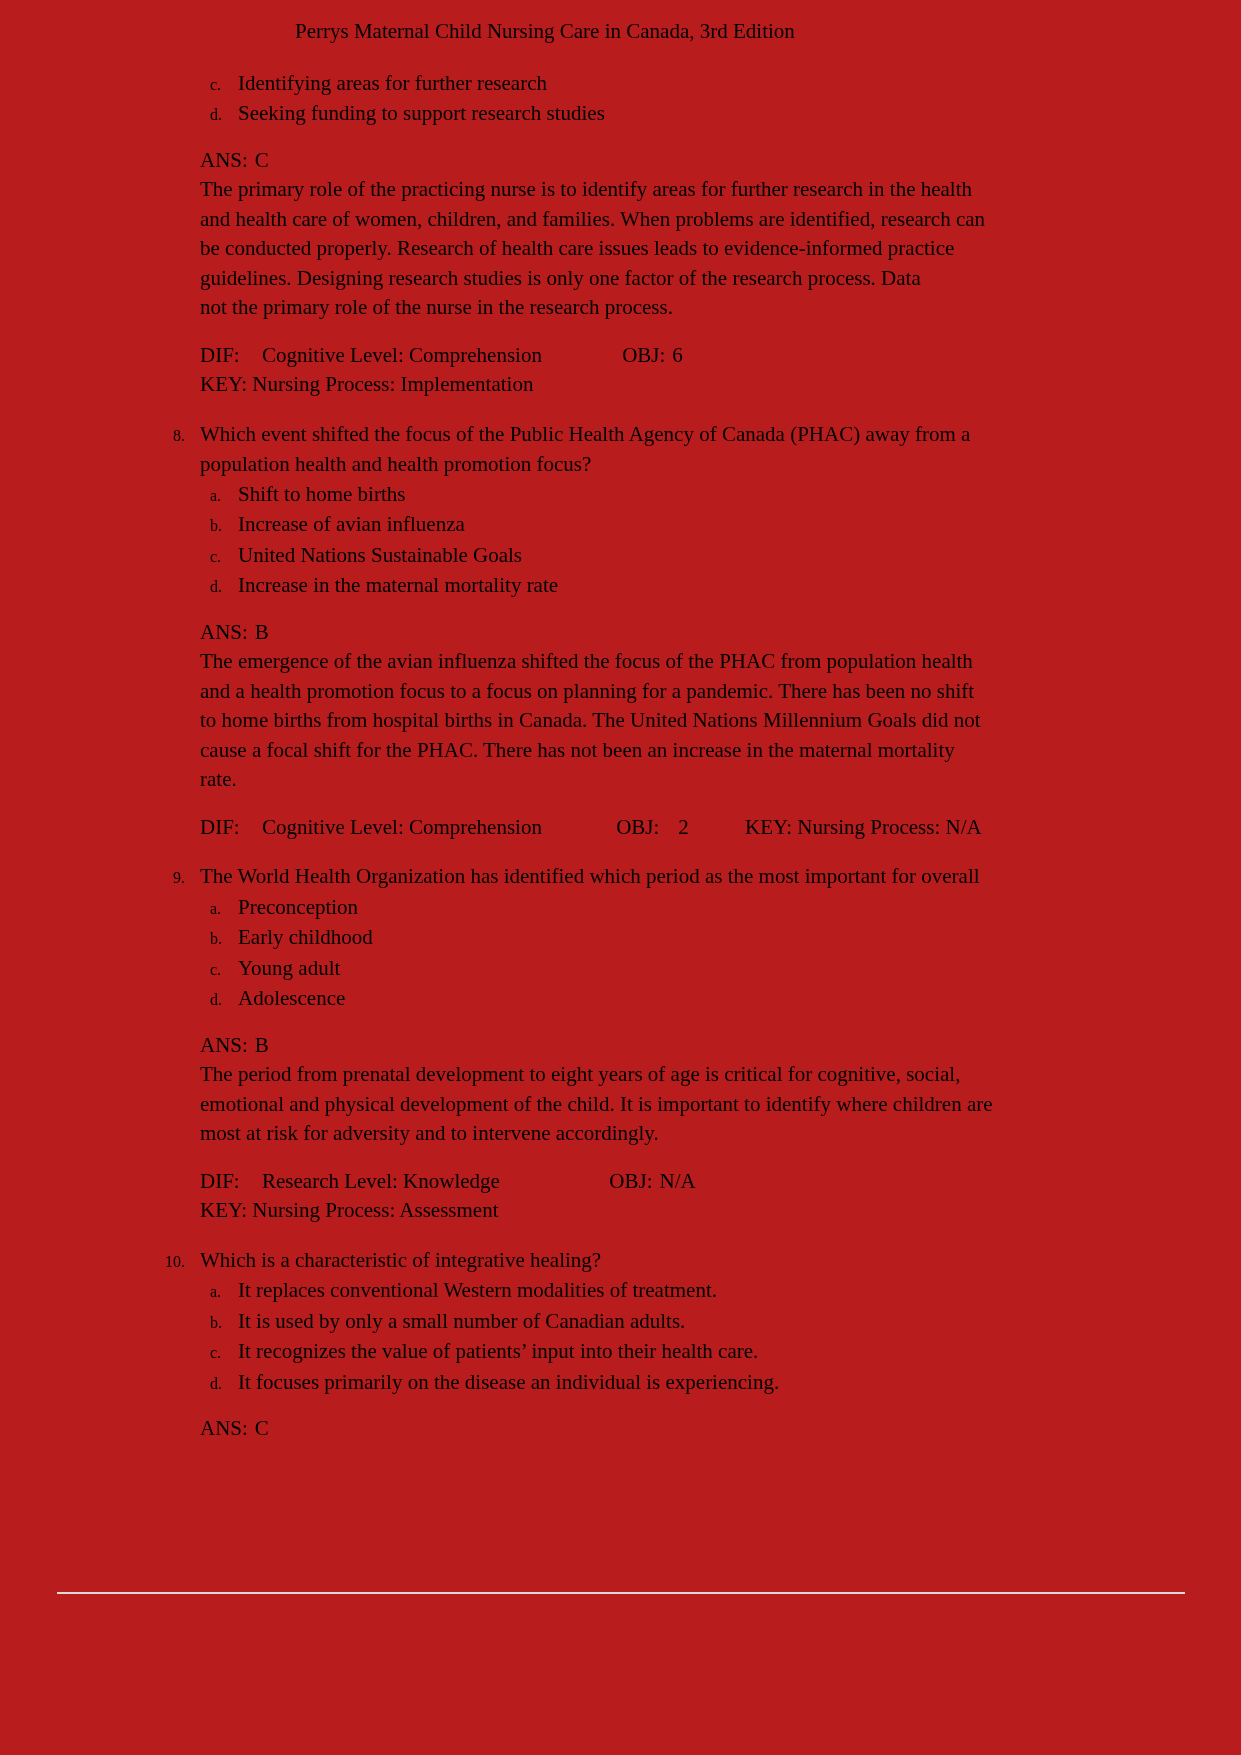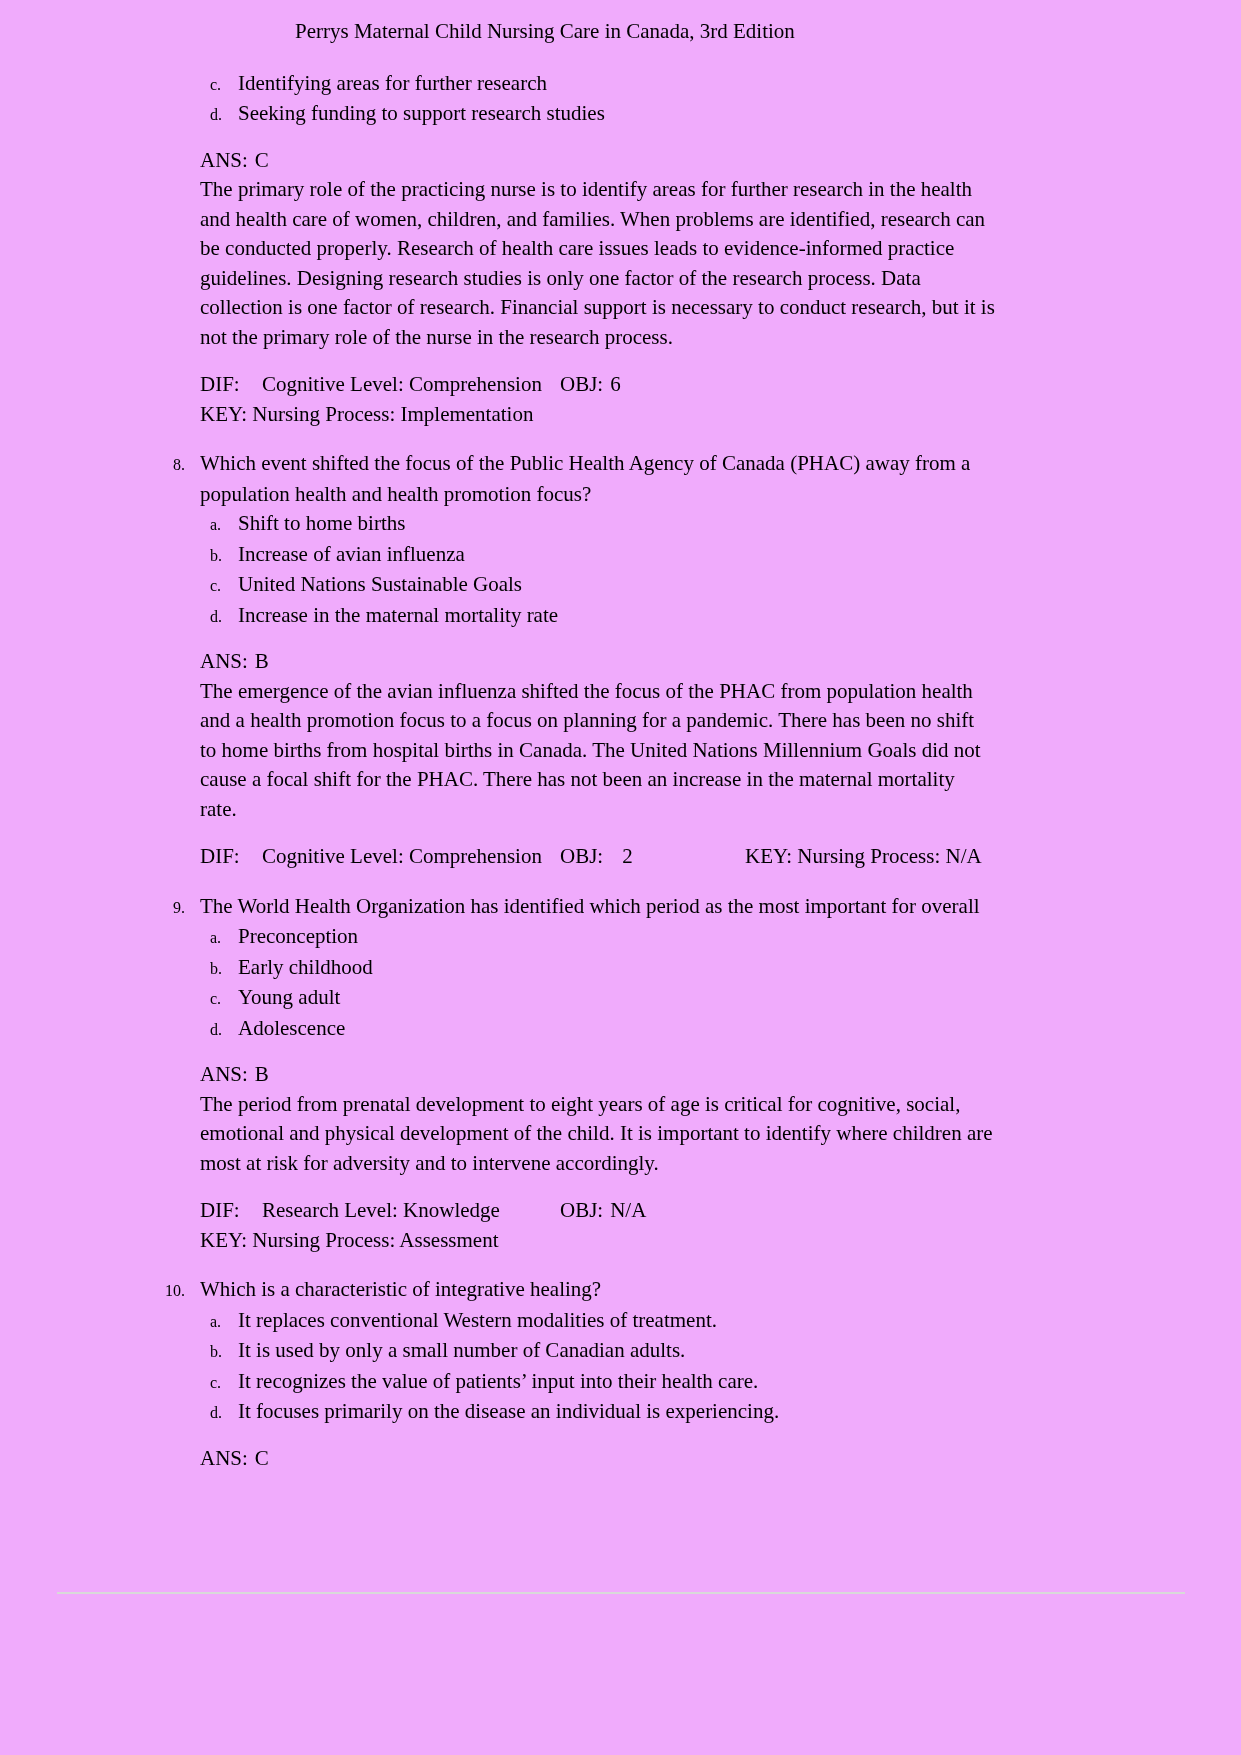--- a/index.html
+++ b/index.html
@@ -2,21 +2,21 @@
 <html><head>
 <meta charset="utf-8">
 <style>
   html, body { margin: 0; padding: 0; background: #ffffff; }
   body {
     width: 1241px; height: 1755px;
     font-family: "Liberation Serif", "DejaVu Serif", serif;
     font-size: 21px; line-height: 29.5px; color: #000;
     position: relative; overflow: hidden;
   }
-  .page { position: absolute; inset: 0; background: #f0abfc; }
+  .page { position: absolute; inset: 0; background: #b91c1c; }
   .doc-title { margin: 17px 0 0 295px; white-space: nowrap; }
   .content { margin-left: 200px; white-space: nowrap; }
 
   .q-text { margin-top: 20px; }
   .q-num {
     display: inline-block; width: 52px; margin-left: -52px;
     padding-right: 15px; box-sizing: border-box;
     text-align: right; font-size: 16px;
   }
   .opt-letter {
@@ -24,21 +24,21 @@
     box-sizing: border-box; font-size: 16px;
   }
   .question-block:first-child .opts { margin-top: 22px; }
 
   .ans-line { margin-top: 16px; }
   .ans-value { margin-left: 7px; }
 
   .meta { margin-top: 18px; }
   .m-dif { display: inline-block; width: 62px; }
   .m-cog { display: inline-block; width: 298px; }
-  .m-obj { display: inline-block; width: 185px; }
+  .m-obj { display: inline-block; width: 185px; text-align: center; }
   .m-obj-value { margin-left: 7px; }
   .m-obj-value.wide { margin-left: 19px; }
 
   .page-divider {
     position: absolute; left: 57px; top: 1592px;
     width: 1128px; height: 2px; background: #d9d9d9;
   }
 </style>
 </head>
 <body>
@@ -51,21 +51,20 @@
         <div class="opts">
           <div class="opt"><span class="opt-letter">c.</span><span class="opt-text">Identifying areas for further research</span></div>
           <div class="opt"><span class="opt-letter">d.</span><span class="opt-text">Seeking funding to support research studies</span></div>
         </div>
         <div class="ans-line"><span class="ans-label">ANS:</span><span class="ans-value">C</span></div>
         <div class="rationale">
           <div class="r-line">The primary role of the practicing nurse is to identify areas for further research in the health</div>
           <div class="r-line">and health care of women, children, and families. When problems are identified, research can</div>
           <div class="r-line">be conducted properly. Research of health care issues leads to evidence-informed practice</div>
           <div class="r-line">guidelines. Designing research studies is only one factor of the research process. Data</div>
-          <div class="r-line">collection is one factor of research. Financial support is necessary to conduct research, but it is</div>
           <div class="r-line">not the primary role of the nurse in the research process.</div>
         </div>
         <div class="meta">
           <div class="meta-row"><span class="m-dif">DIF:</span><span class="m-cog">Cognitive Level: Comprehension</span><span class="m-obj"><span class="m-obj-label">OBJ:</span><span class="m-obj-value">6</span></span></div>
           <div class="key-row">KEY: Nursing Process: Implementation</div>
         </div>
       </div>
       <div class="question-block">
         <div class="q-text">
           <div class="q-line"><span class="q-num">8.</span><span class="q-line-text">Which event shifted the focus of the Public Health Agency of Canada (PHAC) away from a</span></div>

